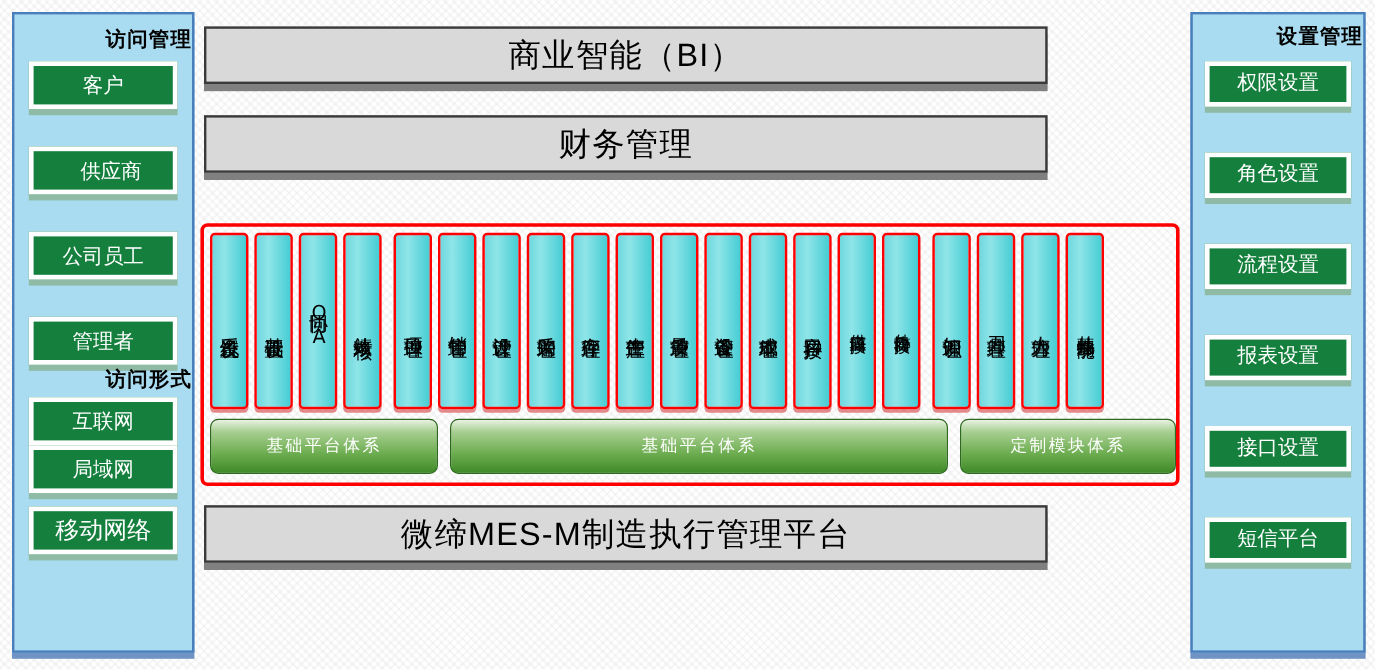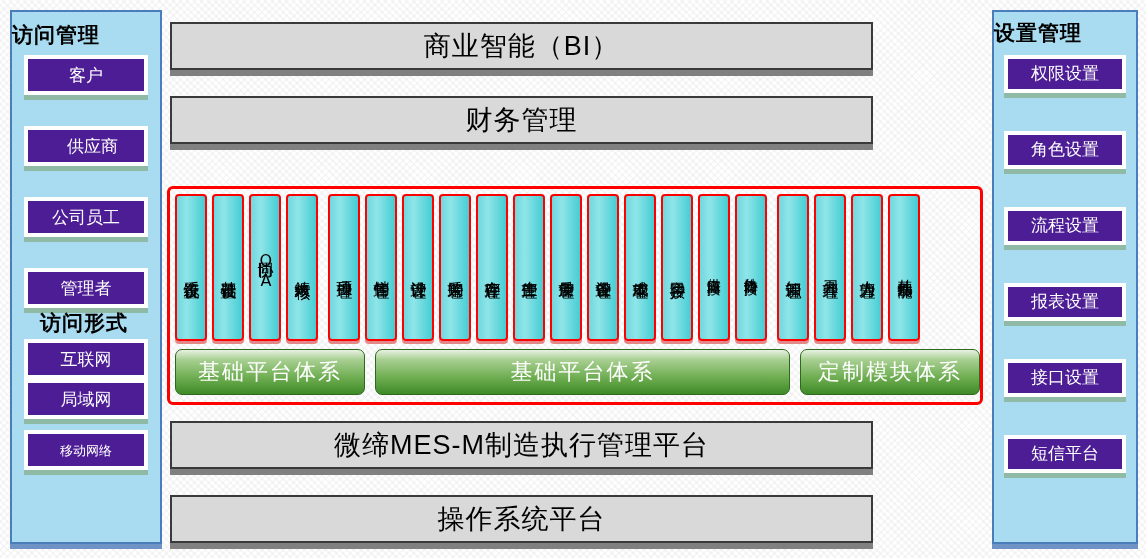--- a/index.html
+++ b/index.html
@@ -25,31 +25,31 @@
     border: 2px solid #4a7ebb;
     box-shadow: 0 5px 0 0 #6f93c4;
     display: flex;
     flex-direction: column;
     align-items: center;
   }
   #left-panel  { left: 10px;  top: 10px;  width: 152px; height: 534px; }
   #right-panel { left: 992px; top: 10px;  width: 146px; height: 534px; }
 
   .panel-title {
-    font-size: 21px;
+    font-size: 17px;
     font-weight: bold;
     color: #000000;
     letter-spacing: 1px;
-    text-align: left;
+    text-align: right;
     line-height: 1;
     width: 100%;
   }
 
   .green-btn {
-    background: #4c1d95;
+    background: #15803d;
     border: 4px solid #ffffff;
     box-shadow: 0 5px 0 0 #8fbba6;
     color: #ffffff;
     font-size: 17px;
     line-height: 1;
     display: flex;
     align-items: center;
     justify-content: center;
     white-space: nowrap;
   }
@@ -128,21 +128,21 @@
     left: 5px; top: 160px;
     height: 46px;
     display: flex;
     align-items: stretch;
   }
   .sys-bar {
     border: 1px solid #2d6a1f;
     border-radius: 7px;
     background: linear-gradient(to bottom, #e9f2e2 0%, #a8cf92 22%, #6fae52 62%, #3f8a28 100%);
     color: #ffffff;
-    font-size: 22px;
+    font-size: 14px;
     letter-spacing: 2px;
     display: flex;
     align-items: center;
     justify-content: center;
     white-space: nowrap;
     margin-right: 10px;
   }
   .sys-bar:last-child { margin-right: 0; }
   #sys-base { width: 190px; }
   #sys-app  { width: 415px; }
@@ -164,21 +164,21 @@
 
     <div class="green-btn" style="margin-bottom:31px;">客户</div>
     <div class="green-btn" style="margin-bottom:31px;padding-left:13px;">供应商</div>
     <div class="green-btn" style="margin-bottom:31px;">公司员工</div>
     <div class="green-btn" style="margin-bottom:4px;">管理者</div>
 
     <div class="panel-title" style="margin-bottom:6px;padding-left:28px;">访问形式</div>
 
     <div class="green-btn" style="">互联网</div>
     <div class="green-btn" style="margin-bottom:11px;">局域网</div>
-    <div class="green-btn" style="font-size:13px;">移动网络</div>
+    <div class="green-btn" style="font-size:20px;">移动网络</div>
   </div>
 
   <div id="center">
 
     <div class="grey-bar" id="bar-bi">商业智能（BI）</div>
     <div class="grey-bar" id="bar-fin">财务管理</div>
 
     <div id="matrix">
 
       <div id="cols-row">
@@ -256,21 +256,20 @@
 
       <div id="sys-row">
         <div class="sys-bar" id="sys-base">基础平台体系</div>
         <div class="sys-bar" id="sys-app">基础平台体系</div>
         <div class="sys-bar" id="sys-cust">定制模块体系</div>
       </div>
 
     </div>
 
     <div class="grey-bar" id="bar-mes">微缔MES-M制造执行管理平台</div>
-    <div class="grey-bar" id="bar-os">操作系统平台</div>
 
   </div>
 
   <div class="side-panel" id="right-panel" style="padding-top:12px;font-family:Liberation Mono, monospace;">
     <div class="panel-title" style="margin-bottom:10px;">设置管理</div>
 
     <div class="green-btn" style="margin-bottom:38px;">权限设置</div>
     <div class="green-btn" style="margin-bottom:38px;">角色设置</div>
     <div class="green-btn" style="margin-bottom:38px;">流程设置</div>
     <div class="green-btn" style="margin-bottom:38px;">报表设置</div>

